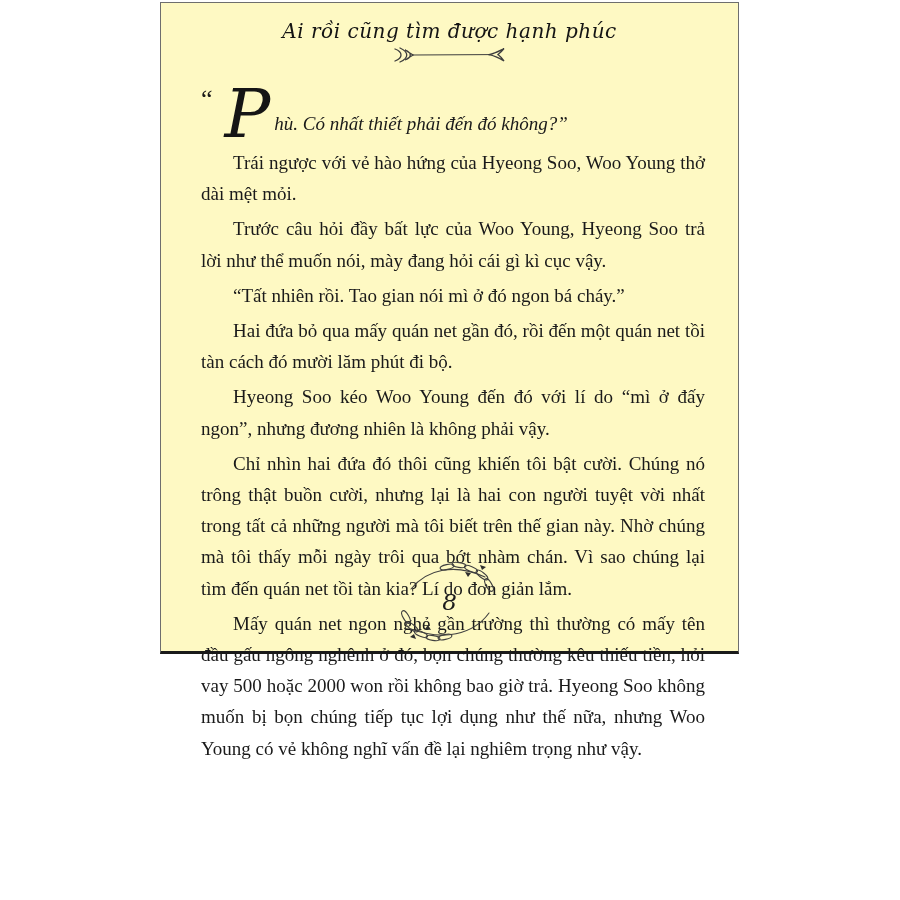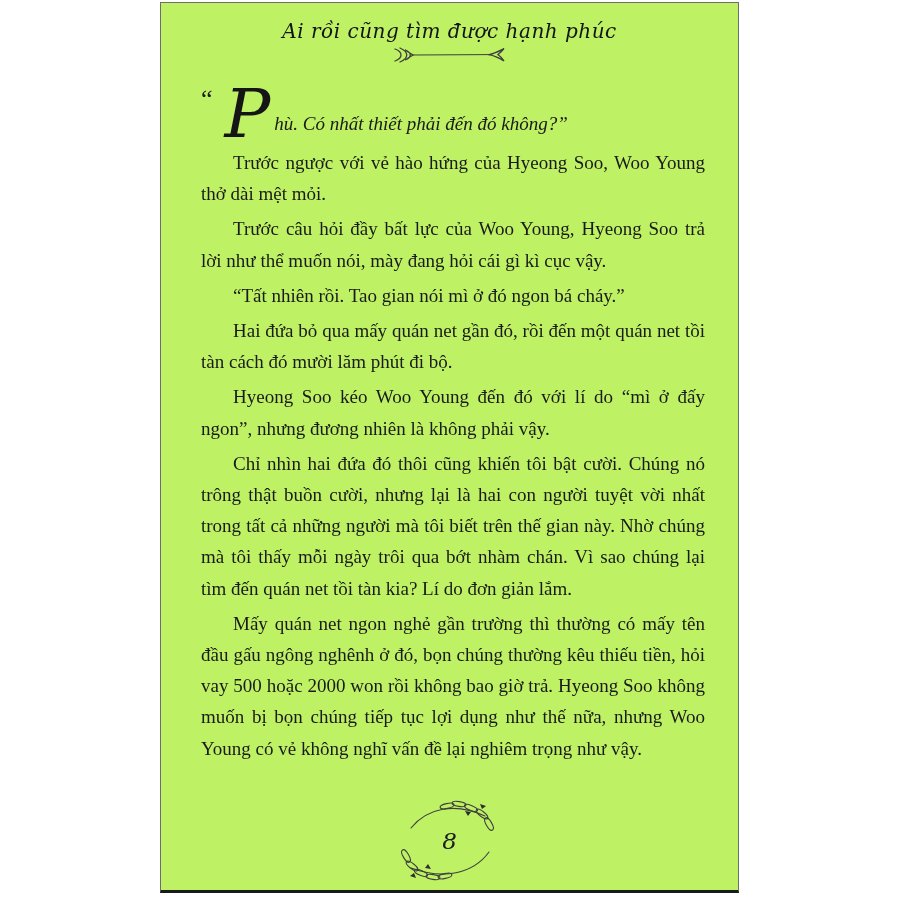--- a/index.html
+++ b/index.html
@@ -7,23 +7,23 @@
     width: 900px; height: 900px;
     background: #ffffff;
     position: relative;
     font-family: "Liberation Serif", "DejaVu Serif", serif;
     color: #1a1a1a;
     overflow: hidden;
   }
   .page {
     position: absolute;
     left: 160px; top: 2px;
-    width: 579px; height: 891px;
+    width: 579px; height: 652px;
     box-sizing: border-box;
-    background: #bef264;
+    background: #fef9c3;
     border: 1px solid #6e6e6e;
     border-bottom: 3px solid #1a1a1a;
   }
   .running-head {
     text-align: center;
     margin-top: 16px;
     font-family: "DejaVu Serif", serif;
     font-style: italic;
     font-size: 20px;
     letter-spacing: 0.5px;
@@ -115,21 +115,21 @@
   </div>
 
   <div class="content">
 
     <div class="opening">
       <span class="open-quote">“</span>
       <span class="dropcap">P</span>
       <span class="opening-rest">hù. Có nhất thiết phải đến đó không?”</span>
     </div>
 
-    <p class="para first-after-opening">Trước ngược với vẻ hào hứng của Hyeong Soo, Woo Young thở dài mệt mỏi.</p>
+    <p class="para first-after-opening">Trái ngược với vẻ hào hứng của Hyeong Soo, Woo Young thở dài mệt mỏi.</p>
     <p class="para">Trước câu hỏi đầy bất lực của Woo Young, Hyeong Soo trả lời như thể muốn nói, mày đang hỏi cái gì kì cục vậy.</p>
     <p class="para">“Tất nhiên rồi. Tao gian nói mì ở đó ngon bá cháy.”</p>
     <p class="para">Hai đứa bỏ qua mấy quán net gần đó, rồi đến một quán net tồi tàn cách đó mười lăm phút đi bộ.</p>
     <p class="para">Hyeong Soo kéo Woo Young đến đó với lí do “mì ở đấy ngon”, nhưng đương nhiên là không phải vậy.</p>
     <p class="para">Chỉ nhìn hai đứa đó thôi cũng khiến tôi bật cười. Chúng nó trông thật buồn cười, nhưng lại là hai con người tuyệt vời nhất trong tất cả những người mà tôi biết trên thế gian này. Nhờ chúng mà tôi thấy mỗi ngày trôi qua bớt nhàm chán. Vì sao chúng lại tìm đến quán net tồi tàn kia? Lí do đơn giản lắm.</p>
     <p class="para">Mấy quán net ngon nghẻ gần trường thì thường có mấy tên đầu gấu ngông nghênh ở đó, bọn chúng thường kêu thiếu tiền, hỏi vay 500 hoặc 2000 won rồi không bao giờ trả. Hyeong Soo không muốn bị bọn chúng tiếp tục lợi dụng như thế nữa, nhưng Woo Young có vẻ không nghĩ vấn đề lại nghiêm trọng như vậy.</p>
 
   </div>
 
   <div class="footer">

